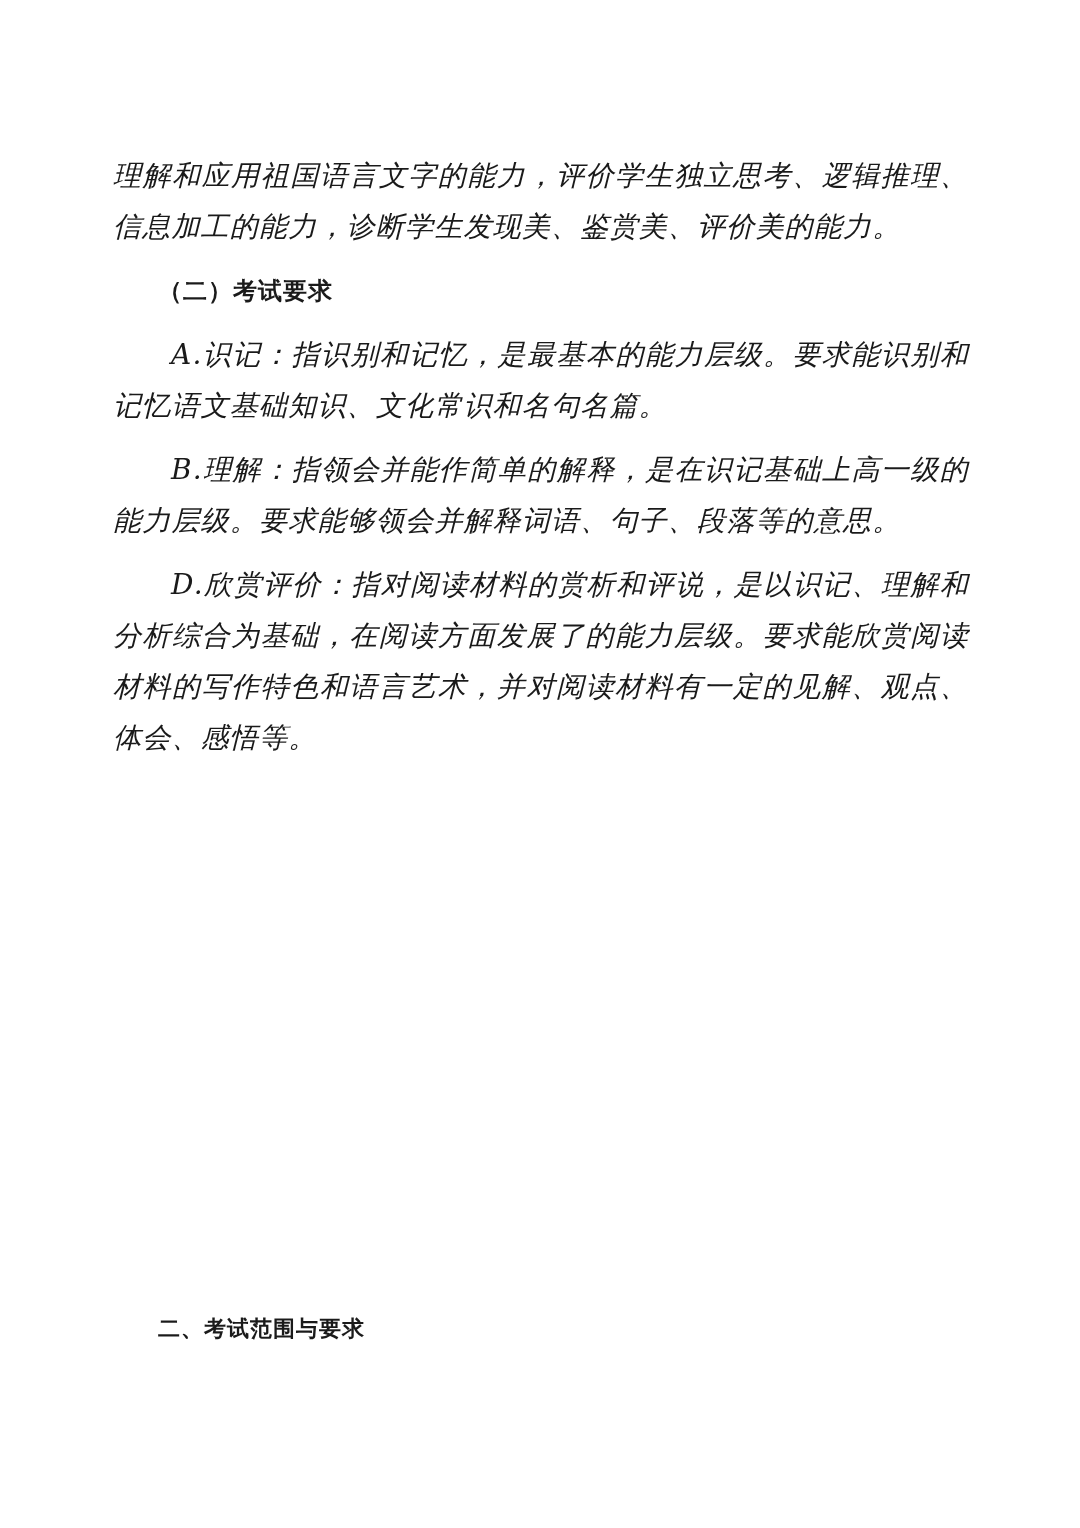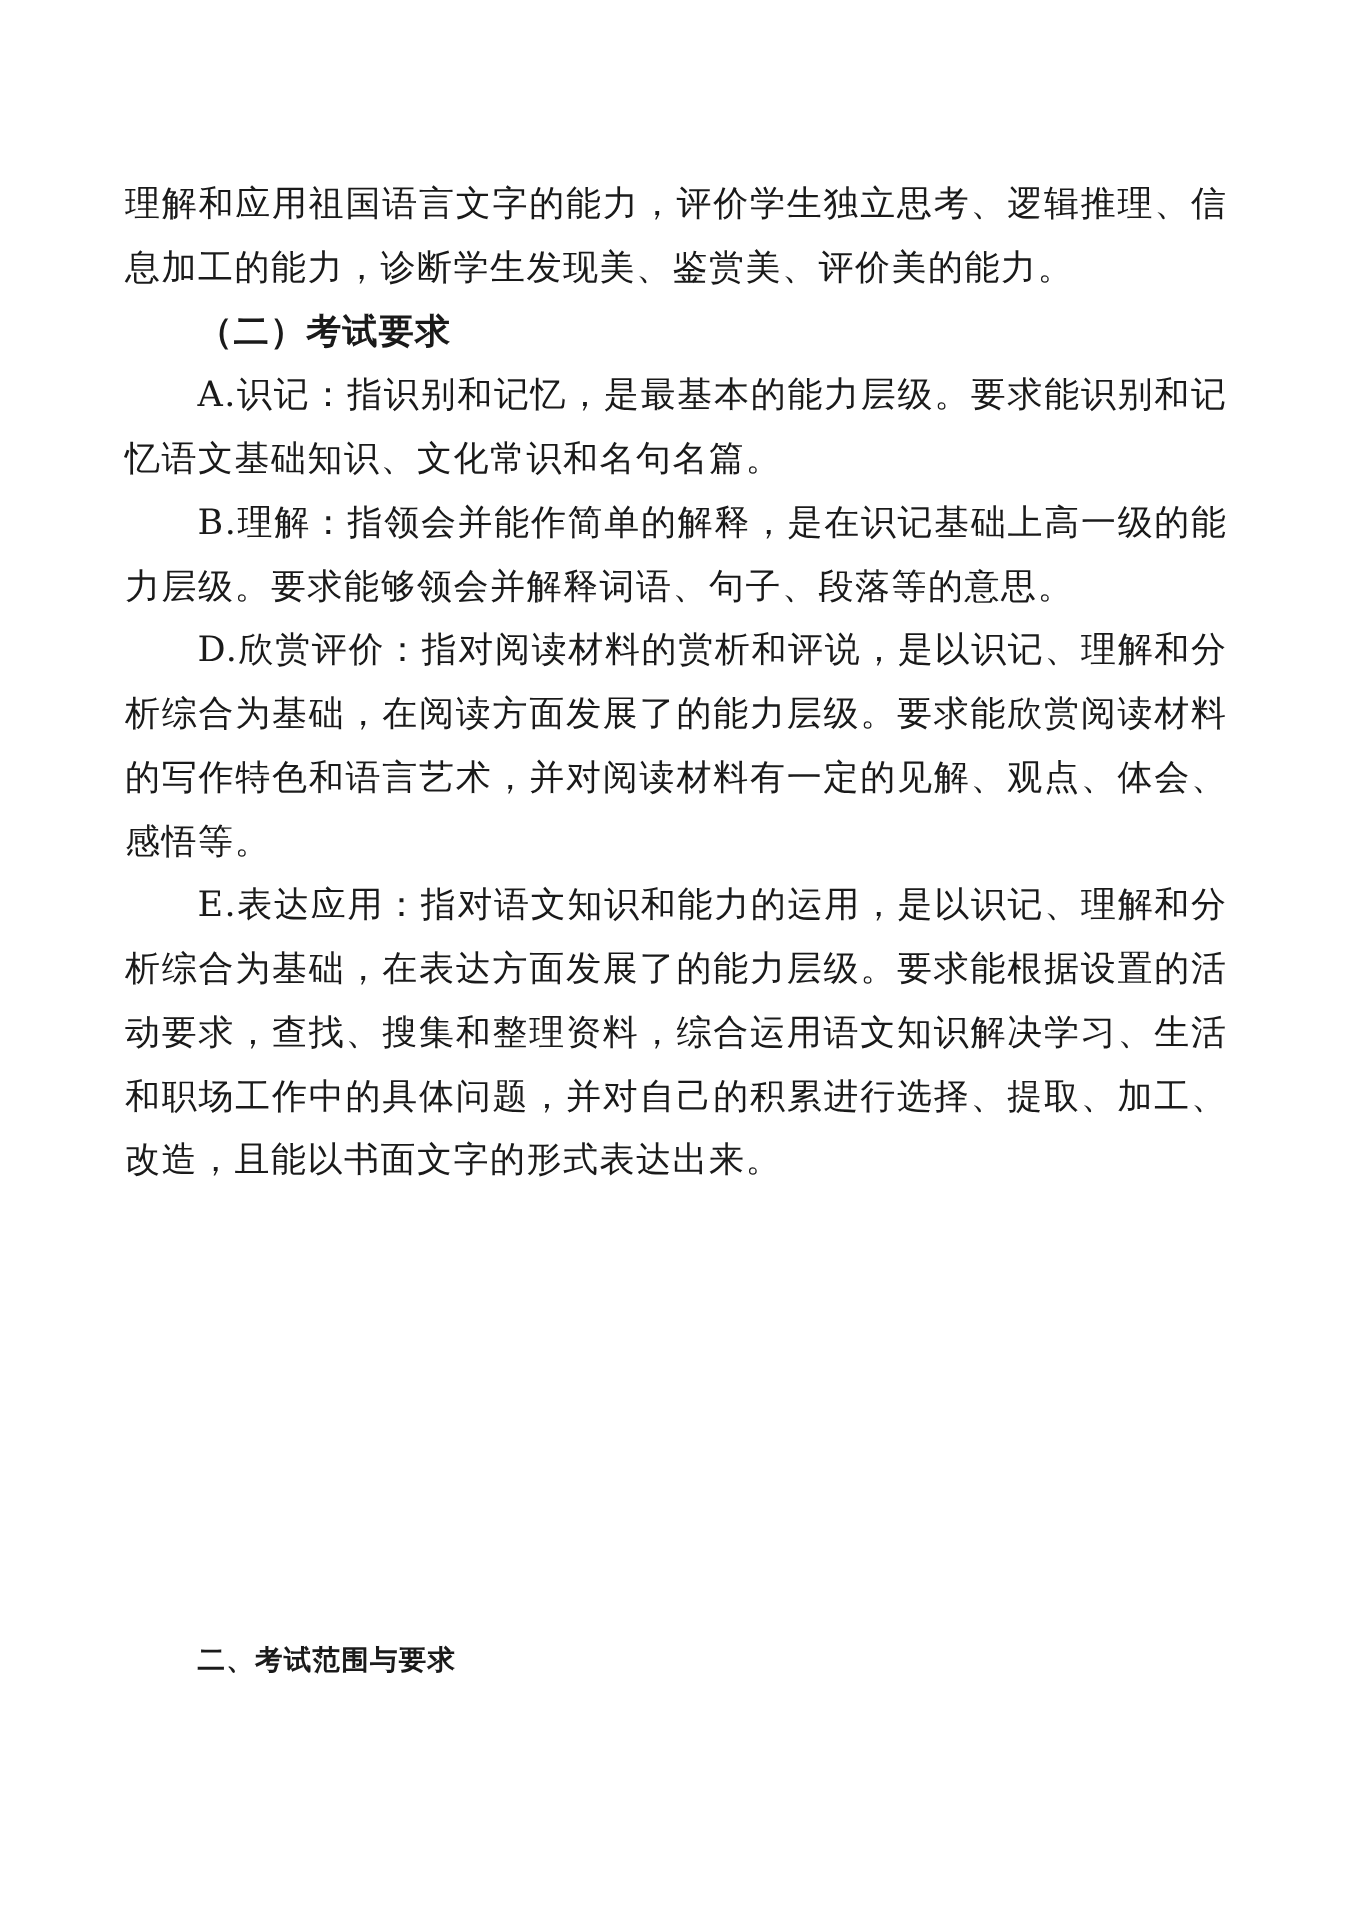--- a/index.html
+++ b/index.html
@@ -17,31 +17,32 @@
   }
   .page {
     position: absolute;
     left: 100px;
     top: 137px;
     width: 882px;
   }
   .p {
     font-size: 28px;
     line-height: 51px;
-    margin: 0;
+    margin: 13px;
     text-align: justify;
     text-align-last: left;
     letter-spacing: 1.2px;
     word-break: break-all;
+    font-style: italic;
   }
   .indent {
     text-indent: 58px;
   }
   .subhead {
-    font-size: 28px;
+    font-size: 24px;
     line-height: 51px;
     margin: 0;
     padding-left: 58px;
     font-weight: bold;
     letter-spacing: 1px;
   }
   .section-head {
     position: absolute;
     left: 158px;
     top: 1303px;
@@ -61,16 +62,15 @@
   <p class="subhead">（二）考试要求</p>
 
 
   <p class="p indent"><span>A.识记：</span><span>指识别和记忆，是最基本的能力层级。要求能识别和记忆语文基础知识、文化常识和名句名篇。</span></p>
 
   <p class="p indent"><span>B.理解：</span><span>指领会并能作简单的解释，是在识记基础上高一级的能力层级。要求能够领会并解释词语、句子、段落等的意思。</span></p>
 
 
   <p class="p indent"><span>D.欣赏评价：</span><span>指对阅读材料的赏析和评说，是以识记、理解和分析综合为基础，在阅读方面发展了的能力层级。要求能欣赏阅读材料的写作特色和语言艺术，并对阅读材料有一定的见解、观点、体会、感悟等。</span></p>
 
-  <p class="p indent"><span>E.表达应用：</span><span>指对语文知识和能力的运用，是以识记、理解和分析综合为基础，在表达方面发展了的能力层级。要求能根据设置的活动要求，查找、搜集和整理资料，综合运用语文知识解决学习、生活和职场工作中的具体问题，并对自己的积累进行选择、提取、加工、改造，且能以书面文字的形式表达出来。</span></p>
 </div>
 
 <p class="section-head">二、考试范围与要求</p>
 
 </body></html>

